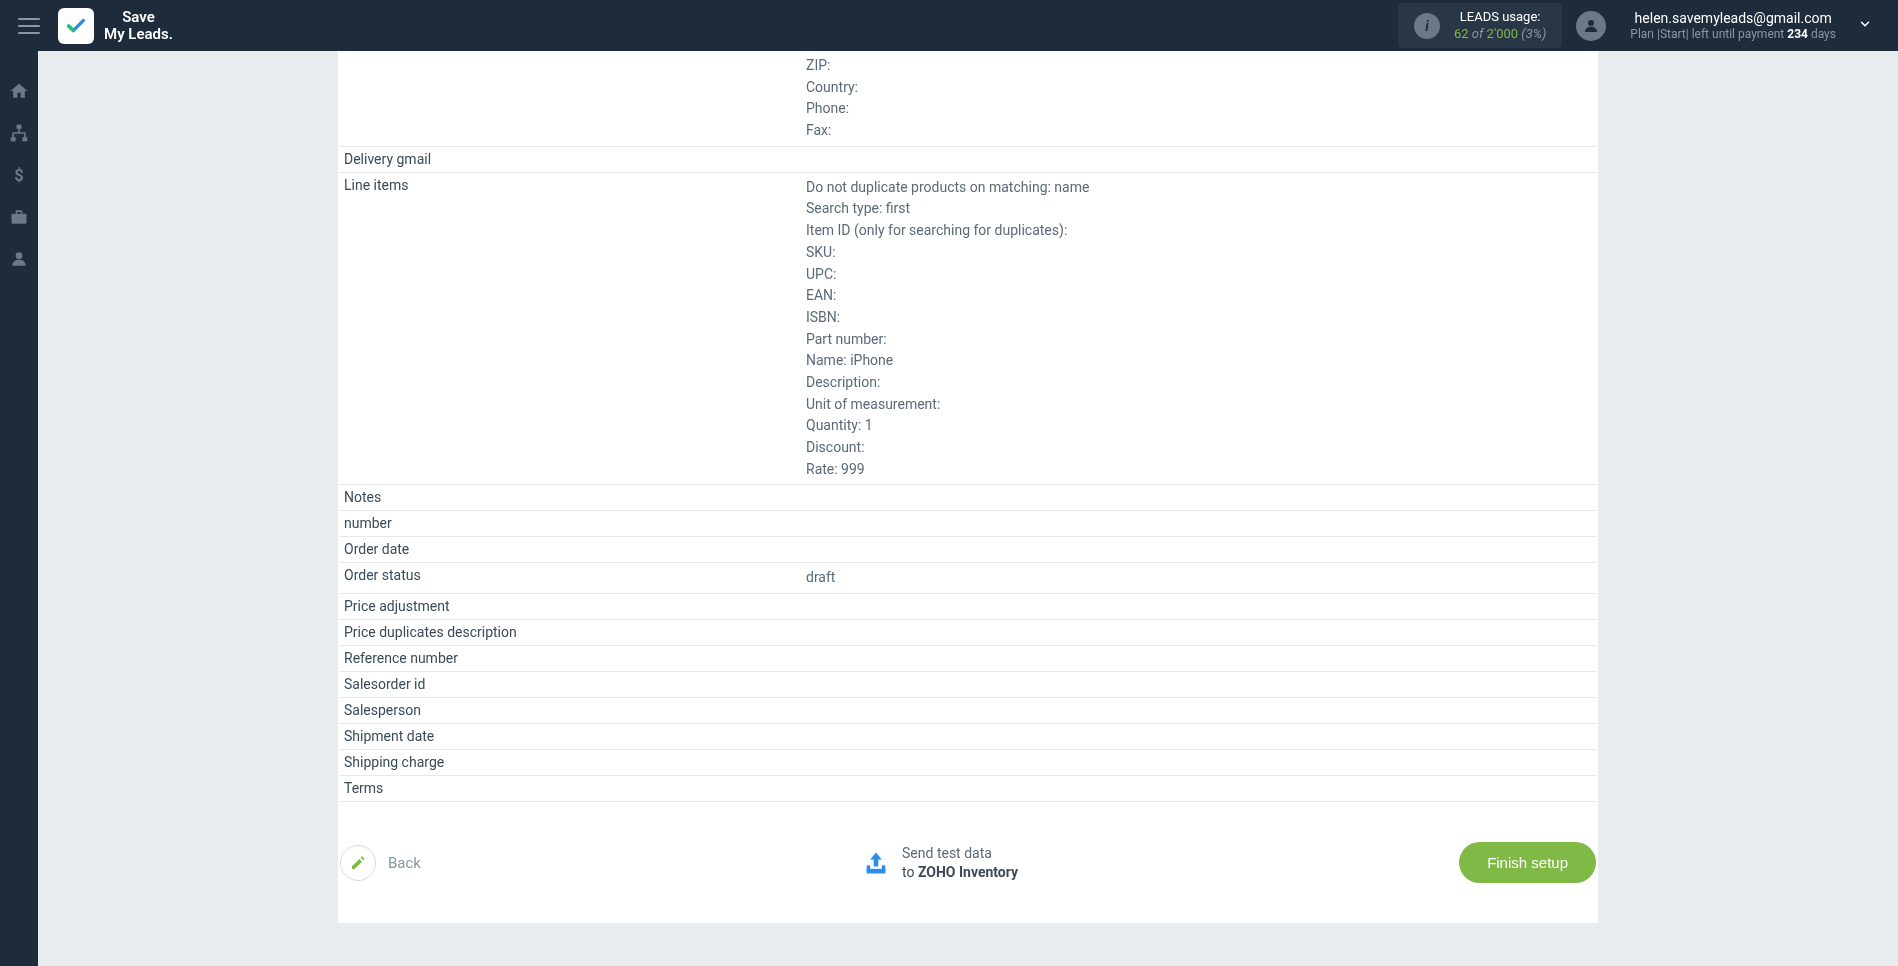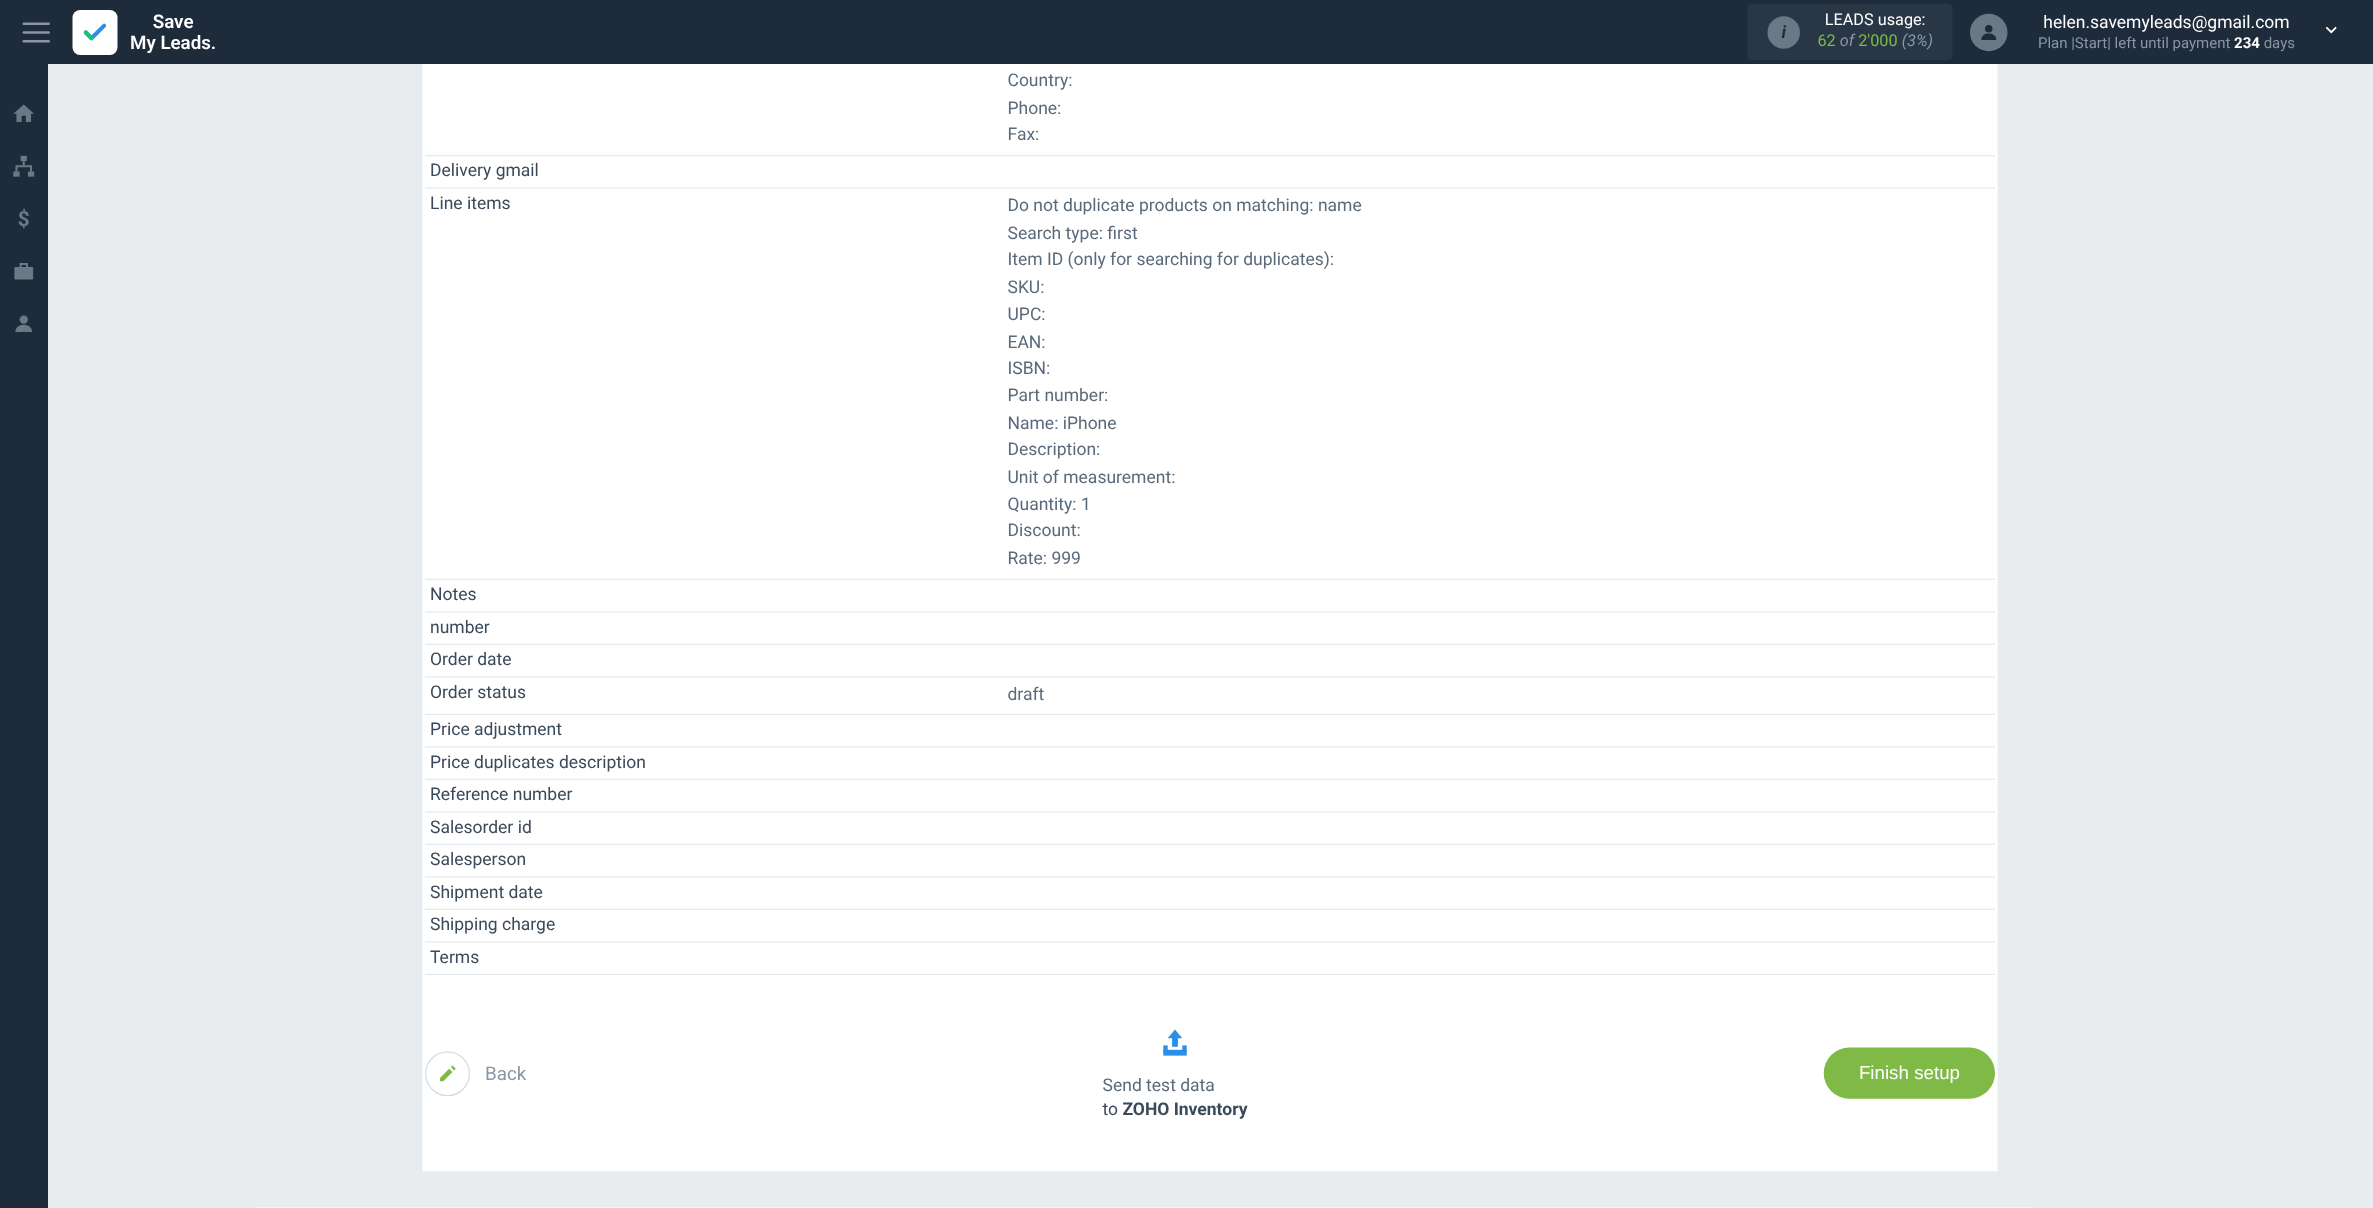--- a/index.html
+++ b/index.html
@@ -39,21 +39,21 @@
     .row-value div { white-space: nowrap; }
     
     .table-wrap { padding: 0 2px; }
     
     .footer { display: flex; align-items: center; padding: 40px 2px 0; }
     .back-btn { display: flex; align-items: center; gap: 12px; cursor: pointer; }
     .back-circle { width: 36px; height: 36px; border: 1px solid #d6dbe0; border-radius: 50%; display: flex; align-items: center; justify-content: center; }
     .back-circle svg { width: 16px; height: 16px; fill: #7fb946; }
     .back-text { color: #8a96a3; font-size: 15px; }
     
-    .send-test { display: flex; align-items: center; gap: 12px; margin: 0 auto; cursor: pointer; flex-direction: column; }
+    .send-test { display: flex; align-items: center; gap: 12px; margin: 0 auto; cursor: pointer; }
     .upload-icon { width: 28px; height: 28px; }
     .send-lines { font-size: 14px; line-height: 1.3; }
     .send-top { color: #5a6a7a; }
     .send-bot { color: #3a4a5a; }
     .send-bot b { font-weight: 700; }
     
     .finish-btn { background: #7fb946; color: #fff; border: none; border-radius: 22px; padding: 12px 28px; font-size: 15px; cursor: pointer; }
   </style>
 </head>
 <body>
@@ -130,20 +130,21 @@
         <path d="M4 20 C4 15 8 13 12 13 C16 13 20 15 20 20 Z"></path>
       </svg></div>
 </nav>
 
 <main class="main">
   <div class="card">
     <div class="table-wrap" id="rows-container">
         <div class="row">
           <div class="row-label"></div>
           <div class="row-value">
+            <div>ZIP:</div>
             <div>Country:</div>
             <div>Phone:</div>
             <div>Fax:</div>
           </div>
         </div>
         <div class="row">
           <div class="row-label">Delivery gmail</div>
           <div class="row-value"></div>
         </div>
         <div class="row">

